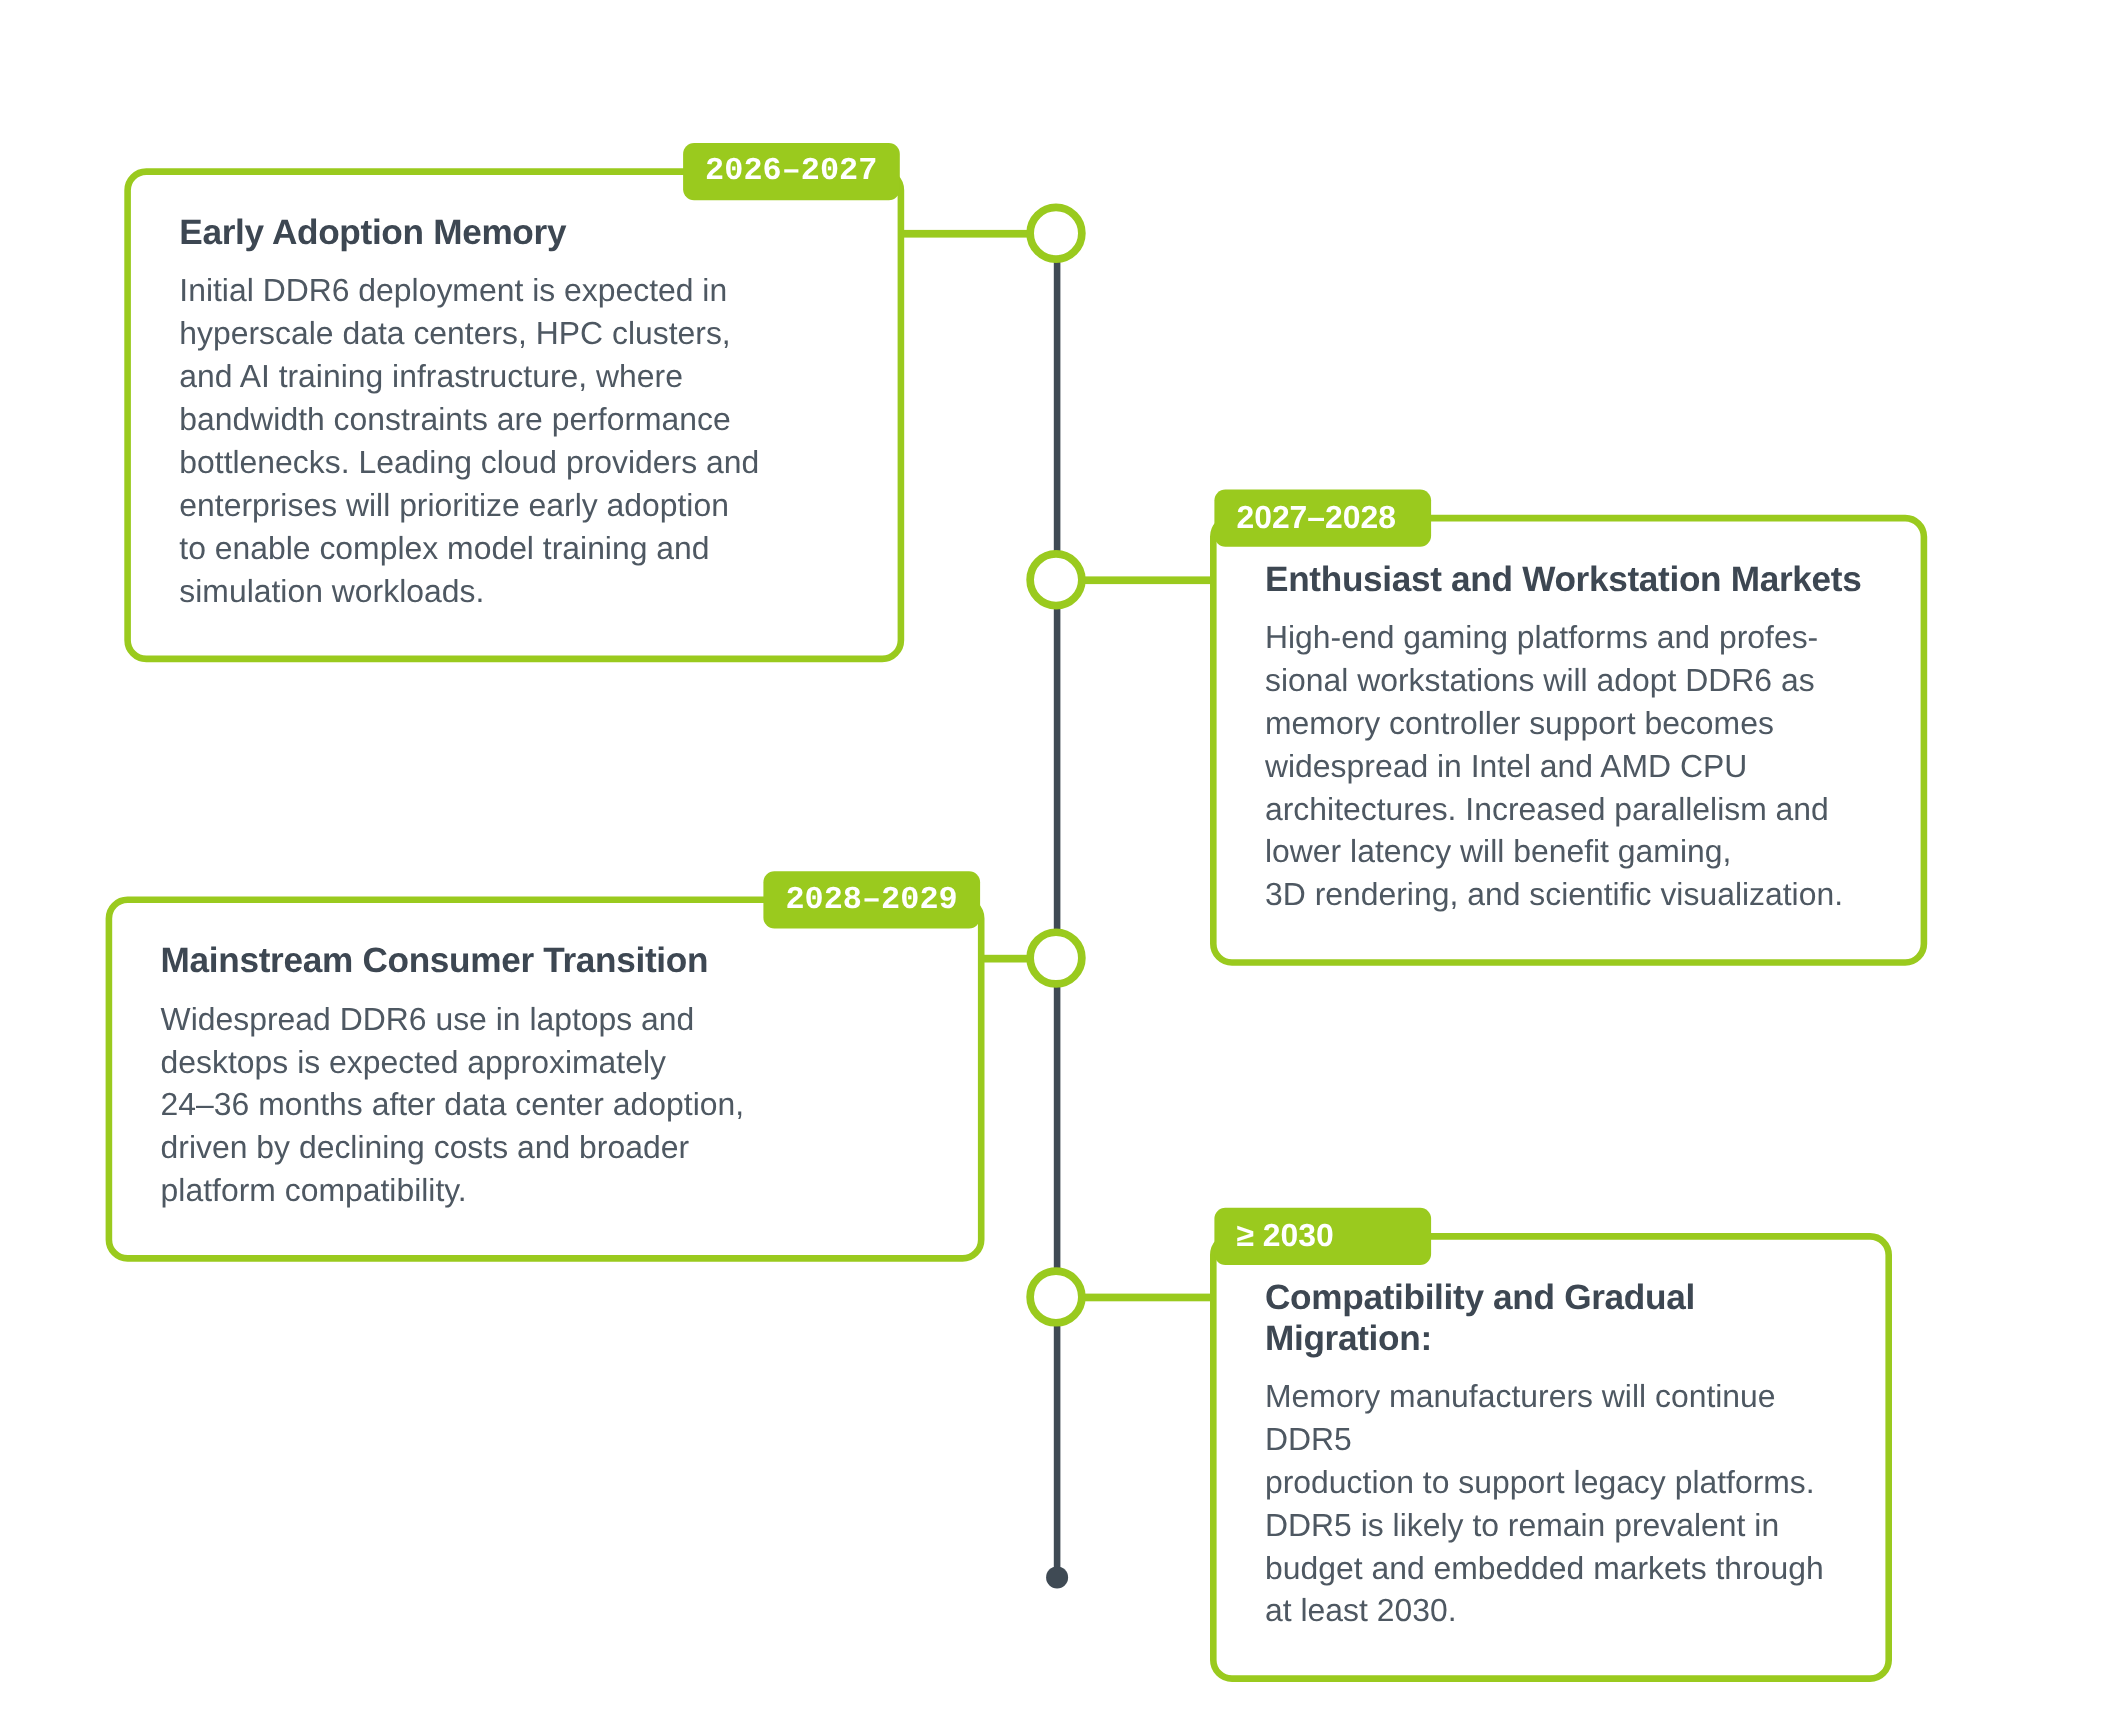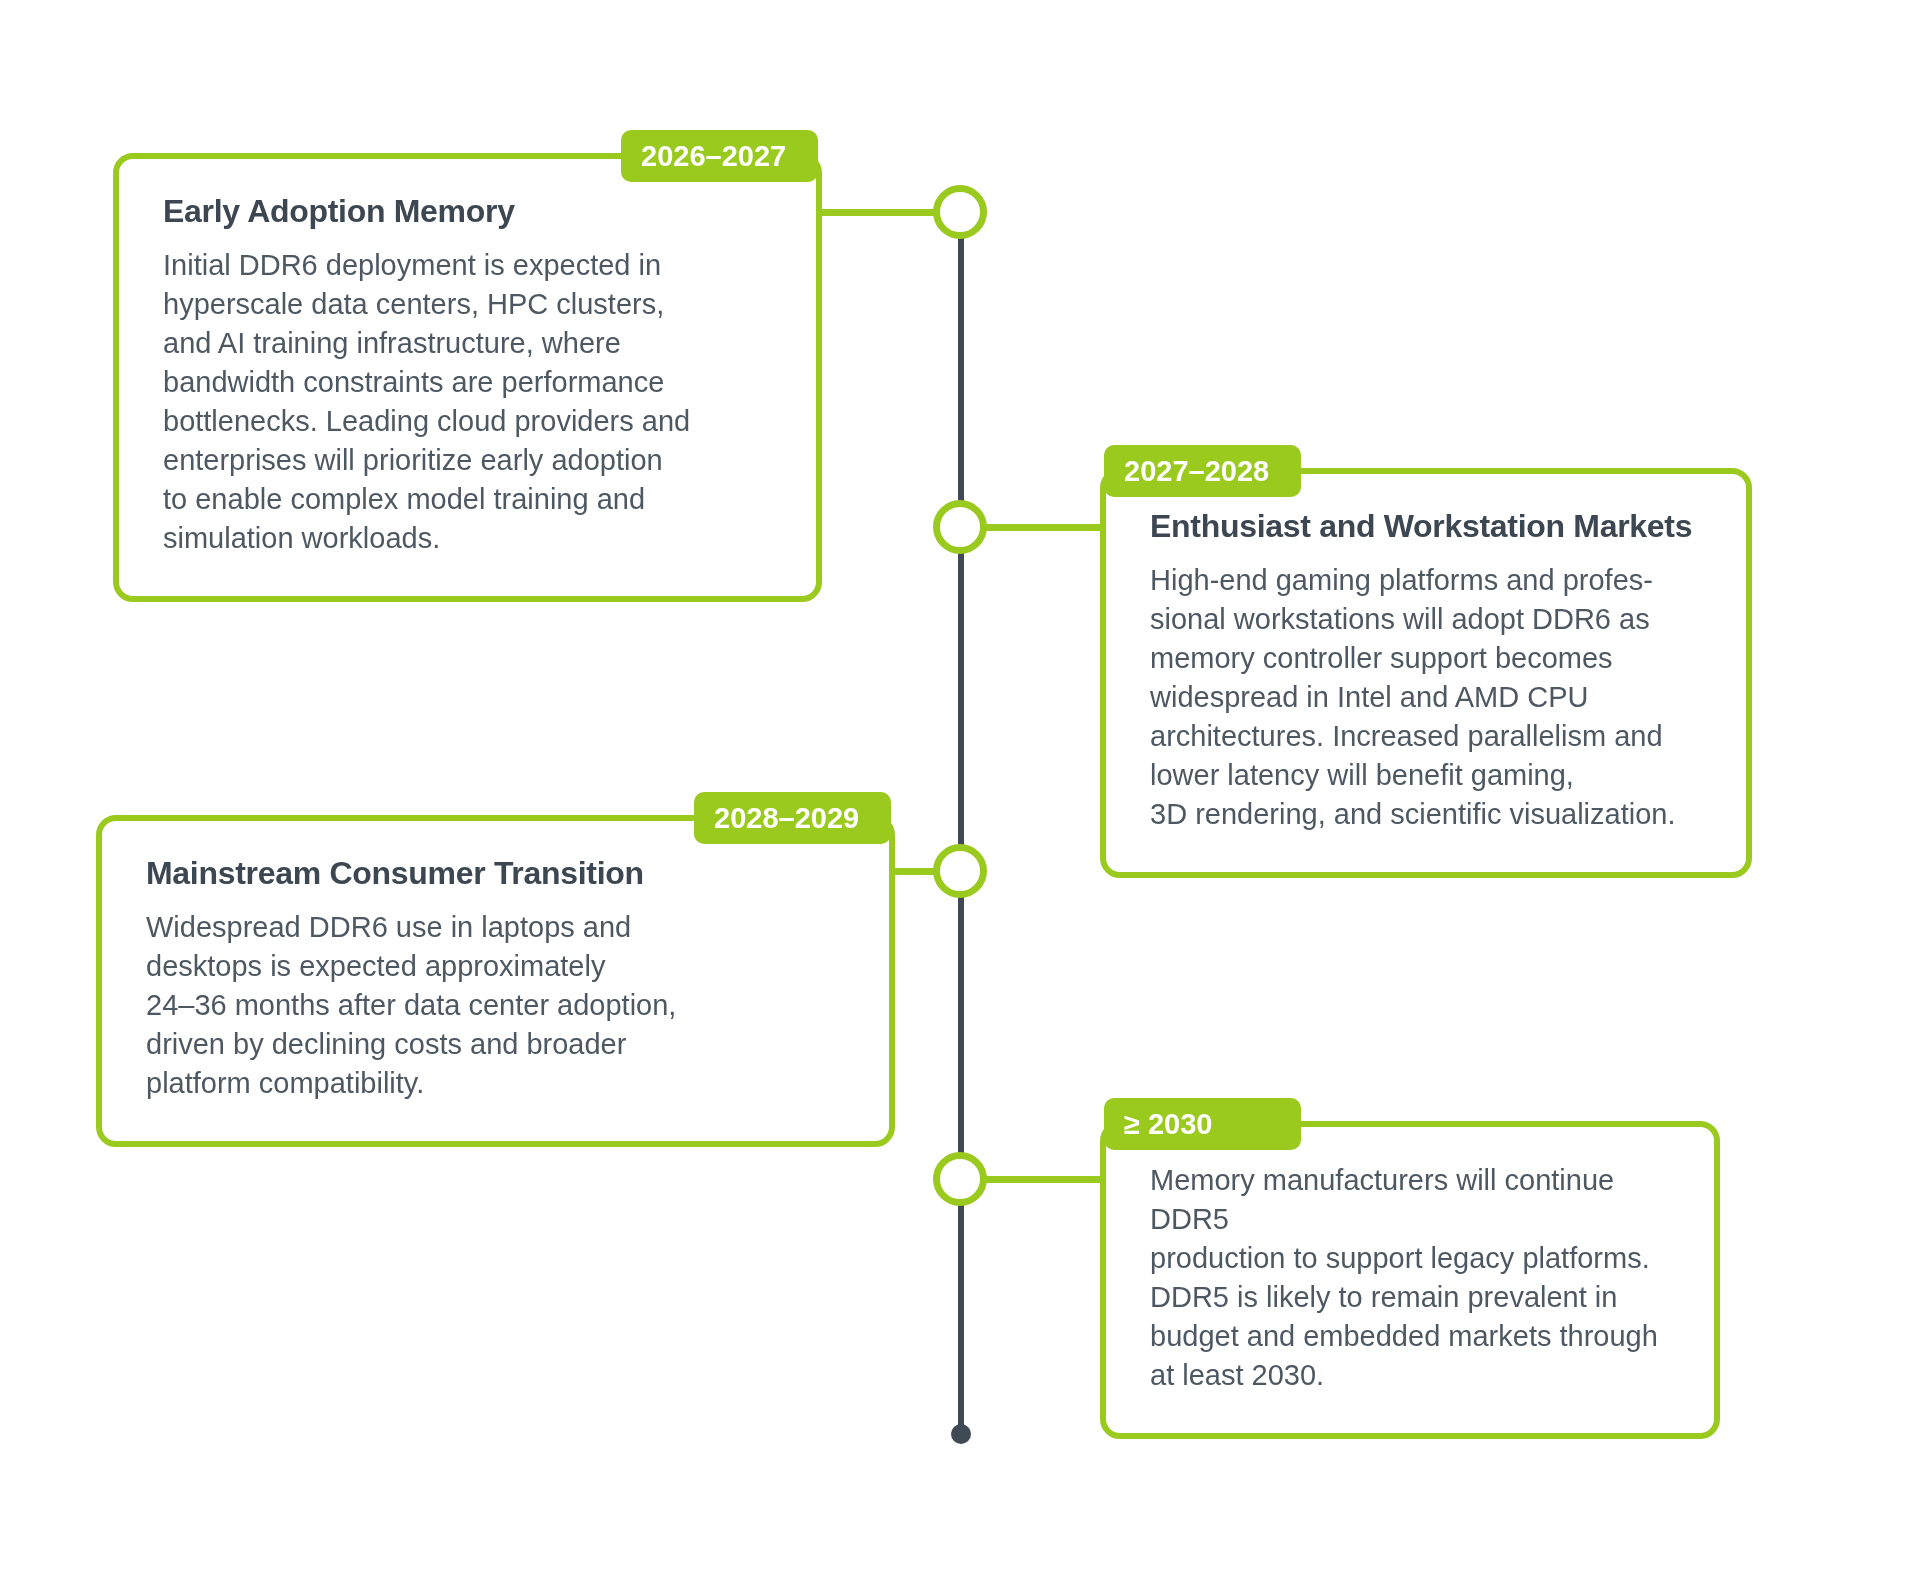--- a/index.html
+++ b/index.html
@@ -69,21 +69,21 @@
     height: 52px;
     line-height: 52px;
     padding-left: 20px;
     background: #9ACA1E;
     border-radius: 10px;
     color: #FFFFFF;
     font-size: 29px;
     font-weight: 700;
     white-space: nowrap;
   }
-  .card.left  .badge { right: -2px; }
+  .card.left  .badge { right: -2px; font-family: Liberation Mono, monospace; }
   .card.right .badge { left: -2px; }
   .card-title {
     margin: 0 0 16px 0;
     font-size: 32px;
     font-weight: 700;
     color: #3D4752;
     letter-spacing: -0.3px;
   }
   .card-body {
     margin: 0;
@@ -149,20 +149,21 @@
 desktops is expected approximately
 24–36 months after data center adoption,
 driven by declining costs and broader
 platform compatibility.</p>
   </section>
 
   <section class="card right" style="left:1100px; top:1121px; width:620px;">
     <div class="badge">
       <span>≥ 2030</span>
     </div>
+    <h2 class="card-title">Compatibility and Gradual Migration:</h2>
     <p class="card-body">Memory manufacturers will continue DDR5
 production to support legacy platforms.
 DDR5 is likely to remain prevalent in
 budget and embedded markets through
 at least 2030.</p>
   </section>
 
 </div>
 
 </body></html>

